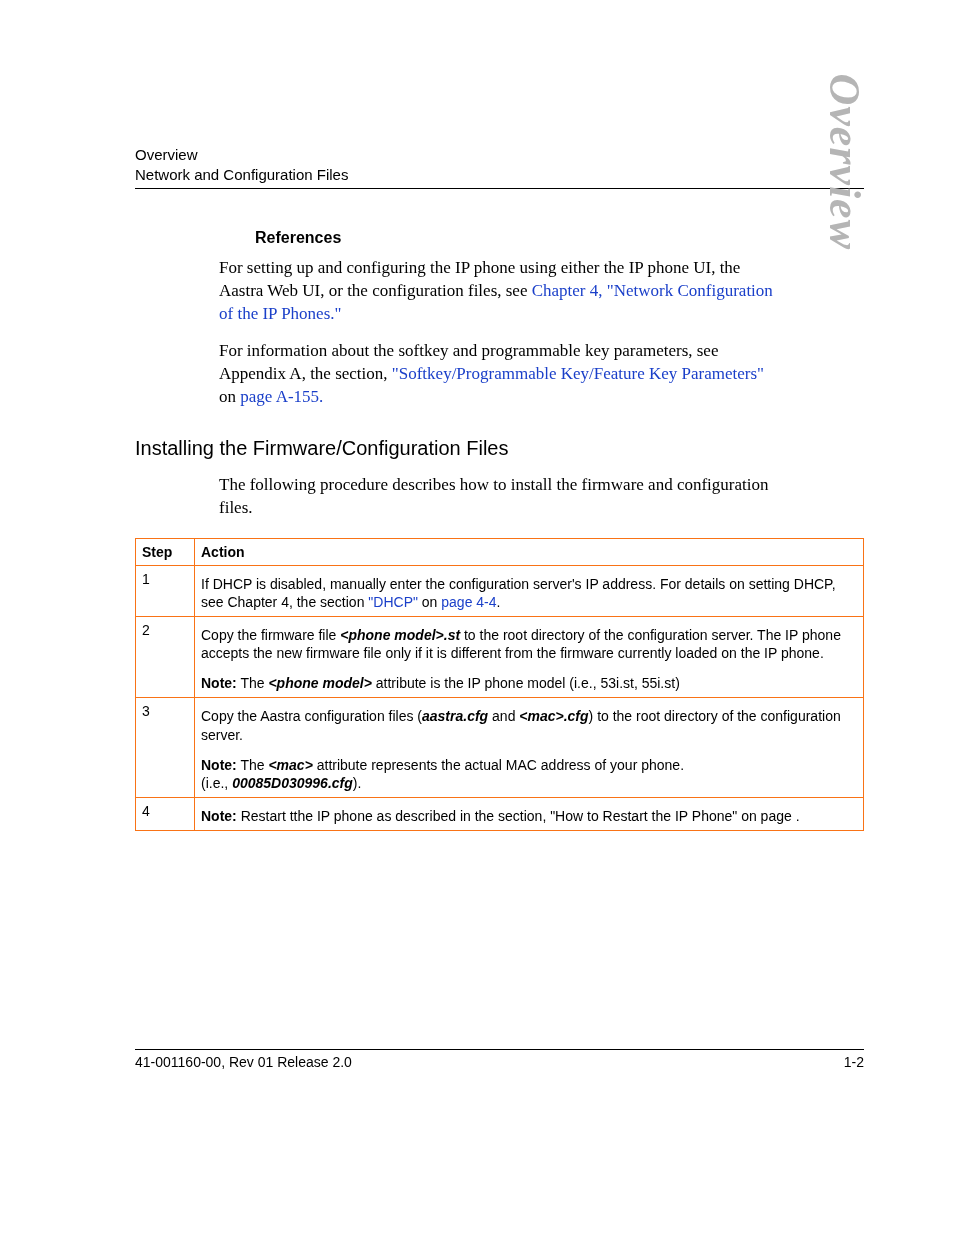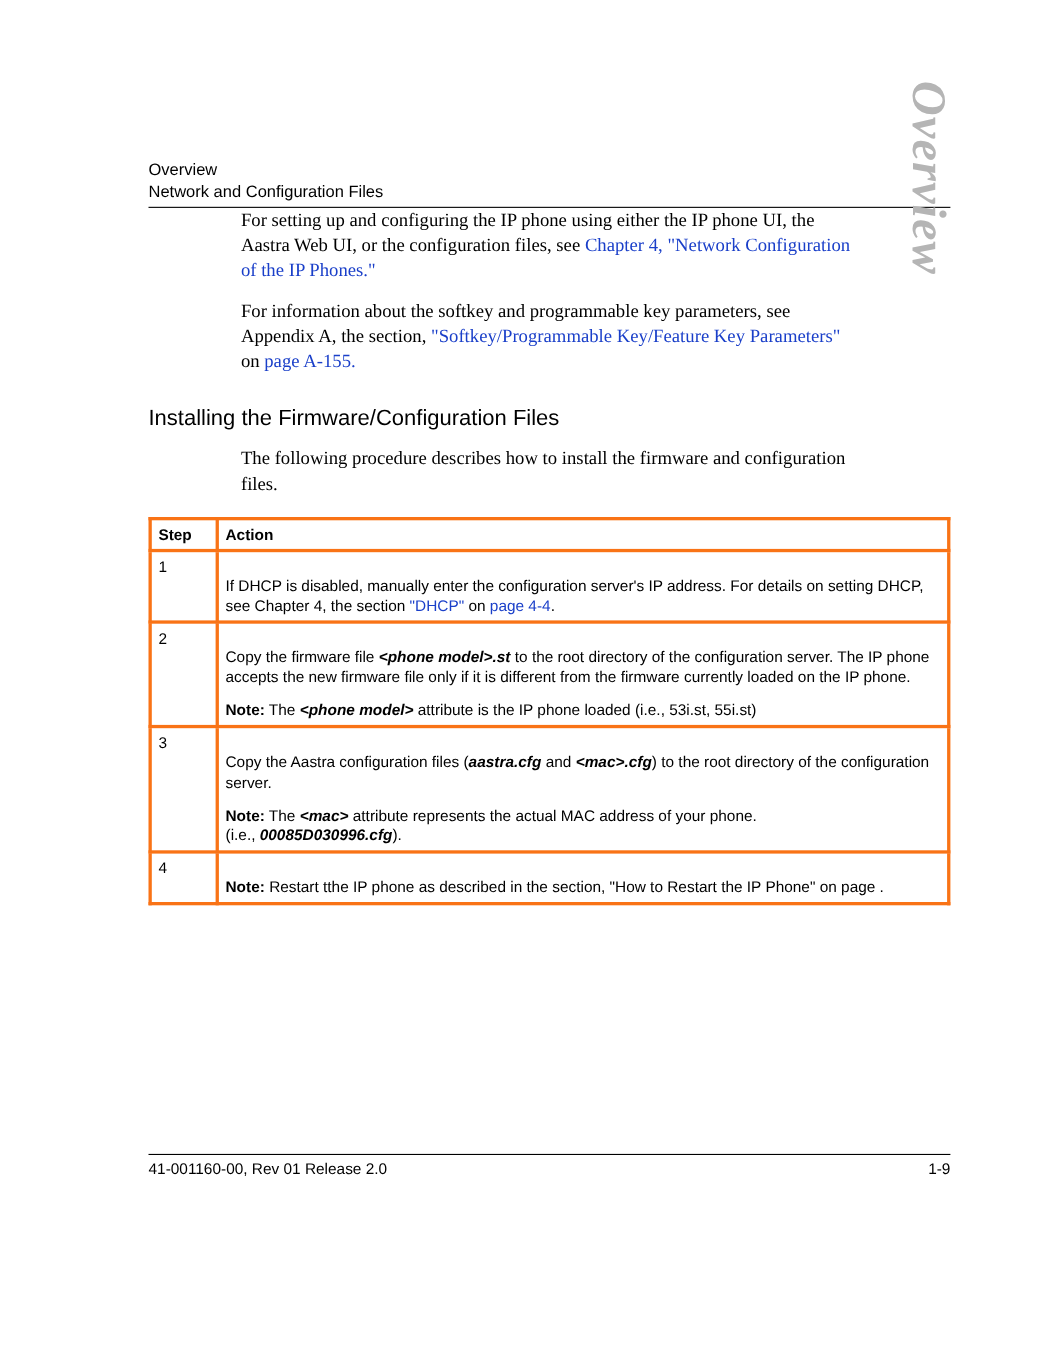--- a/index.html
+++ b/index.html
@@ -63,33 +63,33 @@
     margin: 28px 0 14px 0;
   }
   table.steps {
     border-collapse: collapse;
     width: 100%;
     font-family: Arial, Helvetica, sans-serif;
     font-size: 14px;
     margin-top: 18px;
   }
   table.steps th, table.steps td {
-    border: 3px solid #f97316;
+    border: 1px solid #f97316;
     padding: 5px 6px;
     vertical-align: top;
     text-align: left;
   }
   table.steps th {
     font-weight: bold;
   }
   .step-col {
     width: 46px;
   }
   .cell-para {
-    margin: 16px 0 0 0;
+    margin: 4px 0 0 0;
     line-height: 1.3;
   }
   .cell-para + .cell-para {
     margin-top: 12px;
   }
   .italic {
     font-style: italic;
     font-weight: bold;
   }
   .bold {
@@ -120,20 +120,21 @@
 <div class="page">
 
   <div class="header-block">
     <div>Overview</div>
     <div>Network and Configuration Files</div>
     <hr class="header-rule">
   </div>
 
   <div class="side-label">Overview</div>
 
+  <div class="section-heading-small">References</div>
 
   <p class="body-text">
     <span>For setting up and configuring the IP phone using either the IP phone UI, the Aastra Web UI, or the configuration files, see </span><span class="link">Chapter 4, "Network Configuration of the IP Phones."</span>
   </p>
 
   <p class="body-text">
     <span>For information about the softkey and programmable key parameters, see Appendix A, the section, </span><span class="link">"Softkey/Programmable Key/Feature Key Parameters"</span><span> on </span><span class="link">page A-155.</span>
   </p>
 
   <div class="section-heading-large">Installing the Firmware/Configuration Files</div>
@@ -156,21 +157,21 @@
           </p>
         </td>
       </tr>
       <tr>
         <td>2</td>
         <td>
           <p class="cell-para">
             <span>Copy the firmware file </span><span class="italic">&lt;phone model&gt;.st</span><span> to the root directory of the configuration server. The IP phone accepts the new firmware file only if it is different from the firmware currently loaded on the IP phone.</span>
           </p>
           <p class="cell-para">
-            <span class="bold">Note:</span><span> The </span><span class="italic">&lt;phone model&gt;</span><span> attribute is the IP phone loaded (i.e., 53i.st, 55i.st)</span>
+            <span class="bold">Note:</span><span> The </span><span class="italic">&lt;phone model&gt;</span><span> attribute is the IP phone model (i.e., 53i.st, 55i.st)</span>
           </p>
         </td>
       </tr>
       <tr>
         <td>3</td>
         <td>
           <p class="cell-para">
             <span>Copy the Aastra configuration files (</span><span class="italic">aastra.cfg</span><span> and </span><span class="italic">&lt;mac&gt;.cfg</span><span>) to the root directory of the configuration server.</span>
           </p>
           <p class="cell-para">
@@ -189,17 +190,17 @@
           </p>
         </td>
       </tr>
     </tbody>
   </table>
 
   <div class="footer">
     <hr class="footer-rule">
     <div class="footer-row">
       <span>41-001160-00, Rev 01  Release 2.0</span>
-      <span>1-9</span>
+      <span>1-2</span>
     </div>
   </div>
 
 </div>
 
 </body></html>

